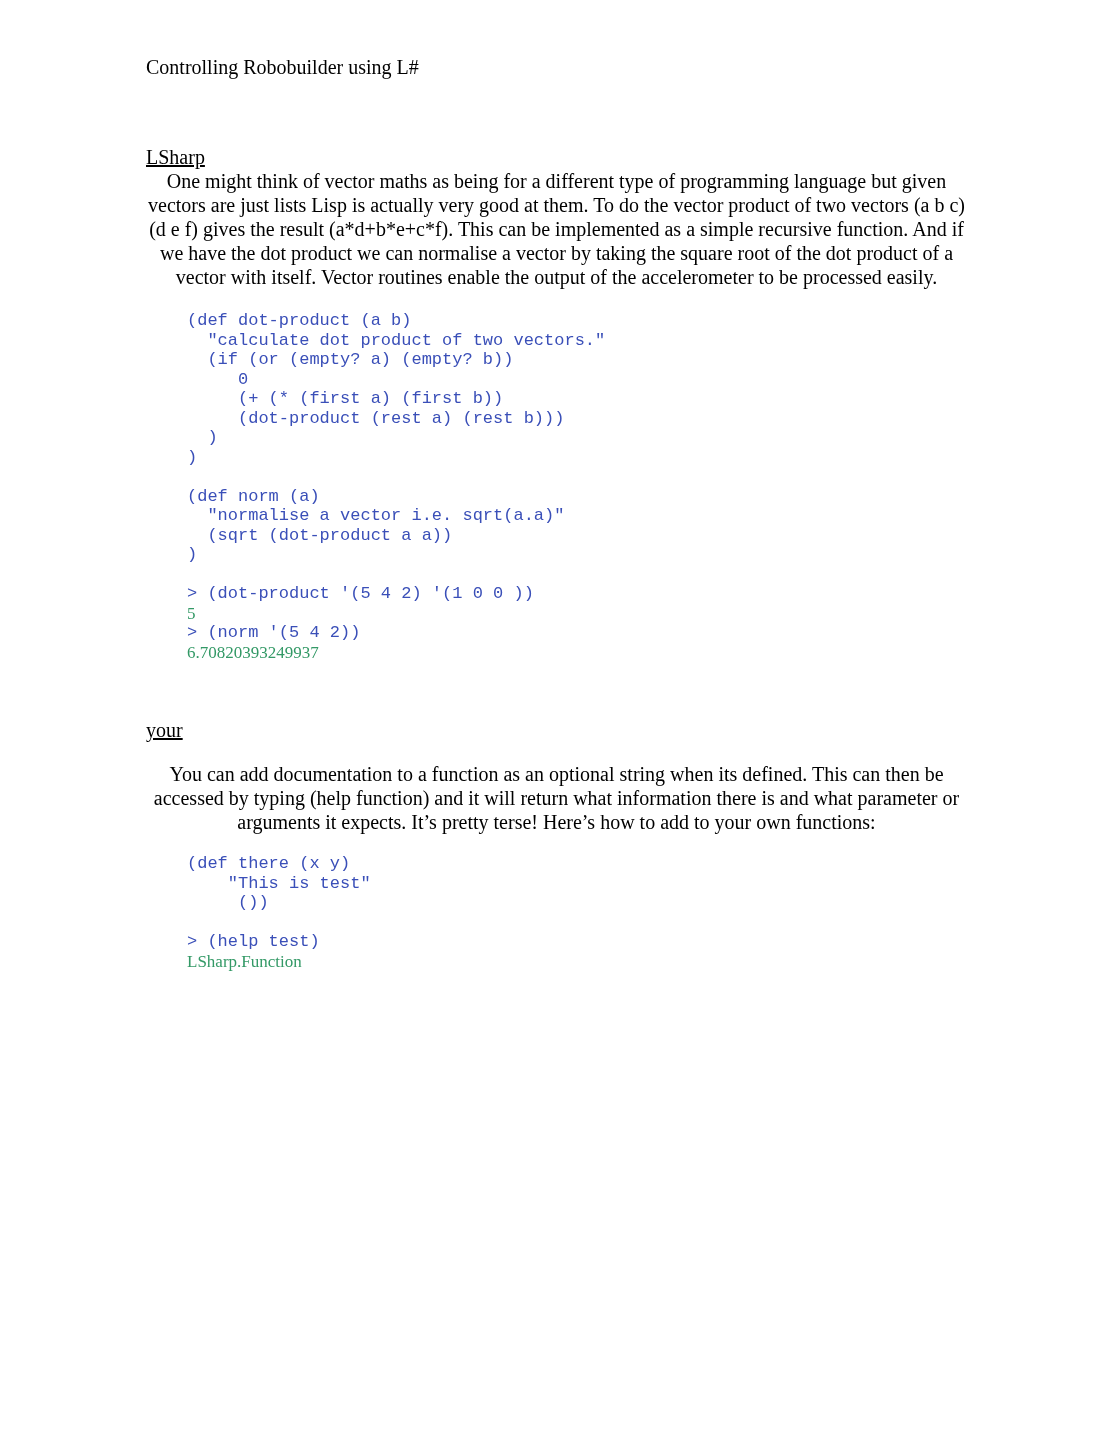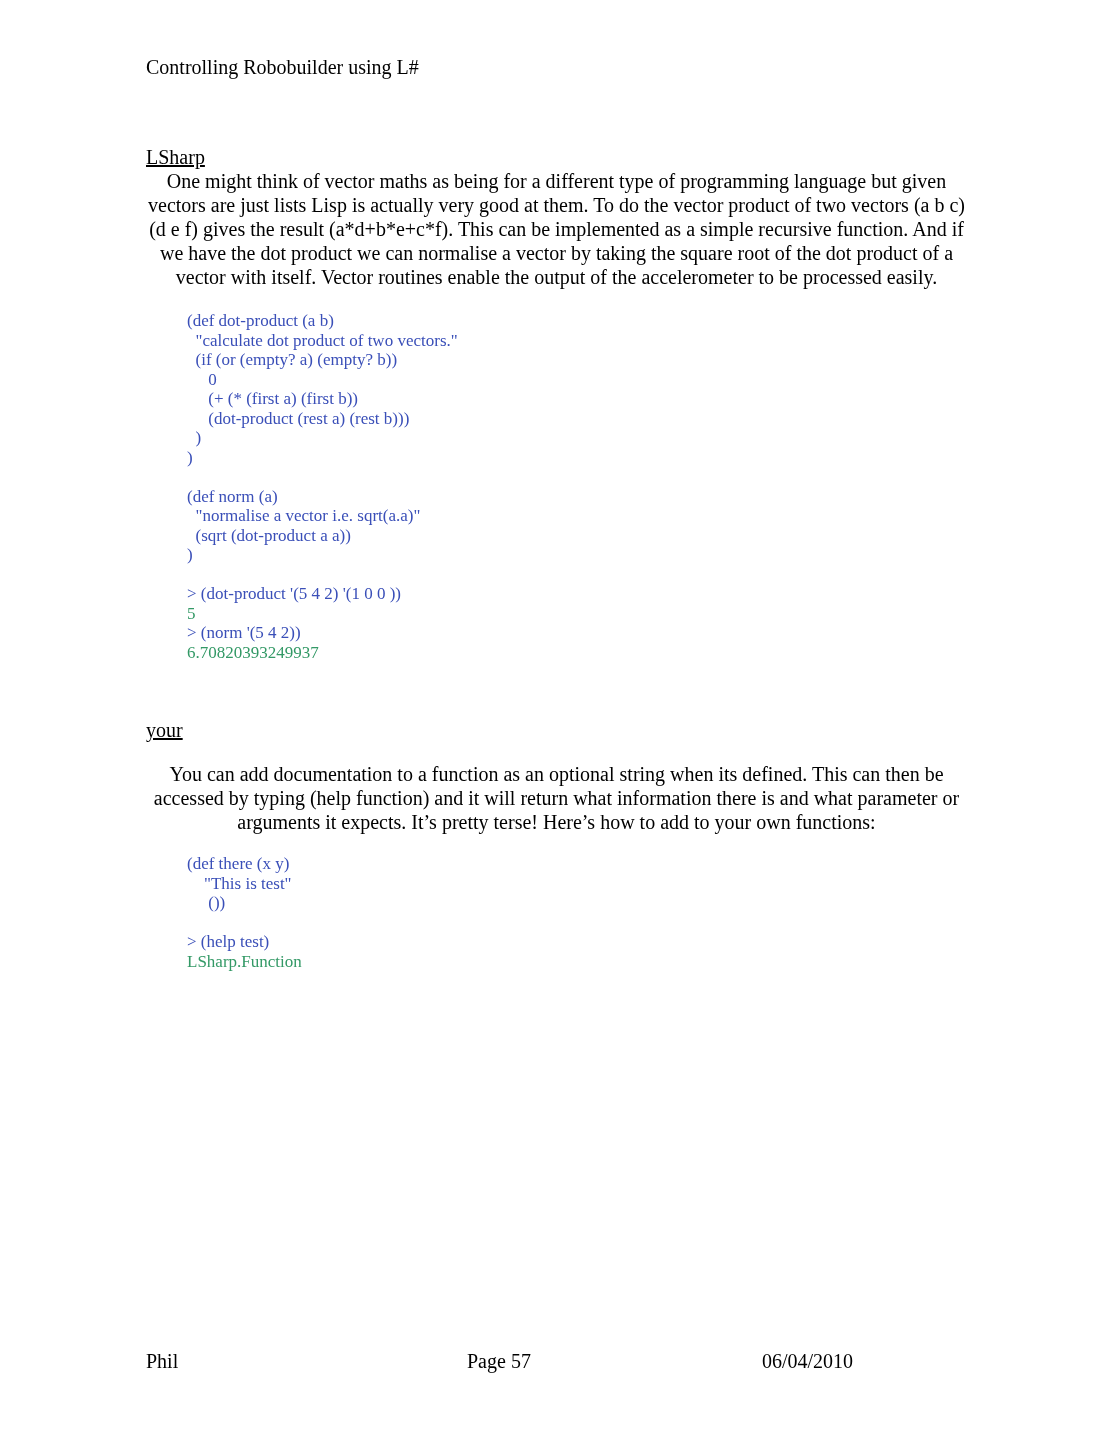--- a/index.html
+++ b/index.html
@@ -40,21 +40,21 @@
   }
   .code-block {
     margin-left: 41px;
     font-family: "Liberation Serif", serif;
     font-size: 17px;
     line-height: 19.5px;
     white-space: pre;
   }
   .code-block-1 { margin-top: 22px; }
   .code-block-2 { margin-top: 20px; }
-  .code-line.blue { color: var(--code-blue); }
+  .code-line.blue { color: var(--code-blue); font-family: Liberation Mono, monospace; }
   .code-line.green { color: var(--code-green); }
   .section-help { margin-top: 56px; }
   .help-para { margin-top: 20px; }
   .doc-footer {
     position: absolute;
     top: 1349px;
     left: 0;
     width: 1113px;
     height: 24px;
     font-size: 20px;
@@ -80,19 +80,14 @@
     </div>
 
     <div class="section-help">
       <h2 class="section-heading">your</h2>
       <p class="para help-para">You can add documentation to a function as an optional string when its defined. This can then be accessed by typing (help function) and it will return what information there is and what parameter or arguments it expects. It’s pretty terse! Here’s how to add to your own functions:</p>
       <div class="code-block code-block-2"><div class="code-line blue">(def there (x y)</div><div class="code-line blue">    "This is test"</div><div class="code-line blue">     ())</div><div class="code-line blue">&nbsp;</div><div class="code-line blue">&gt; (help test)</div><div class="code-line green">LSharp.Function</div></div>
     </div>
 
   </div>
 
-  <div class="doc-footer">
-    <span class="footer-author">Phil</span>
-    <span class="footer-page">Page 57</span>
-    <span class="footer-date">06/04/2010</span>
-  </div>
 
 </div>
 
 </body></html>

